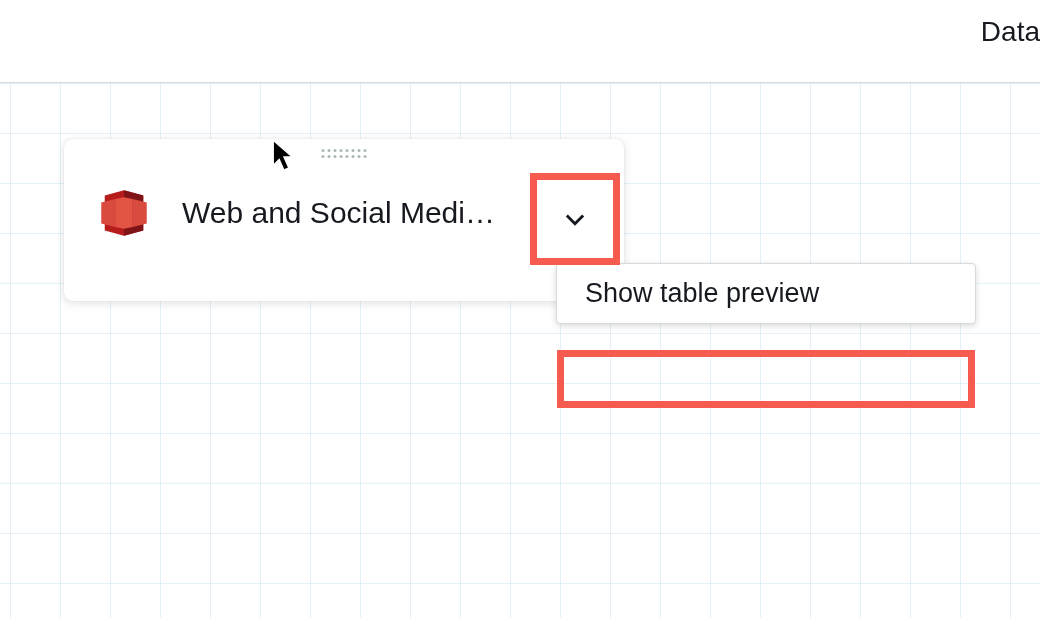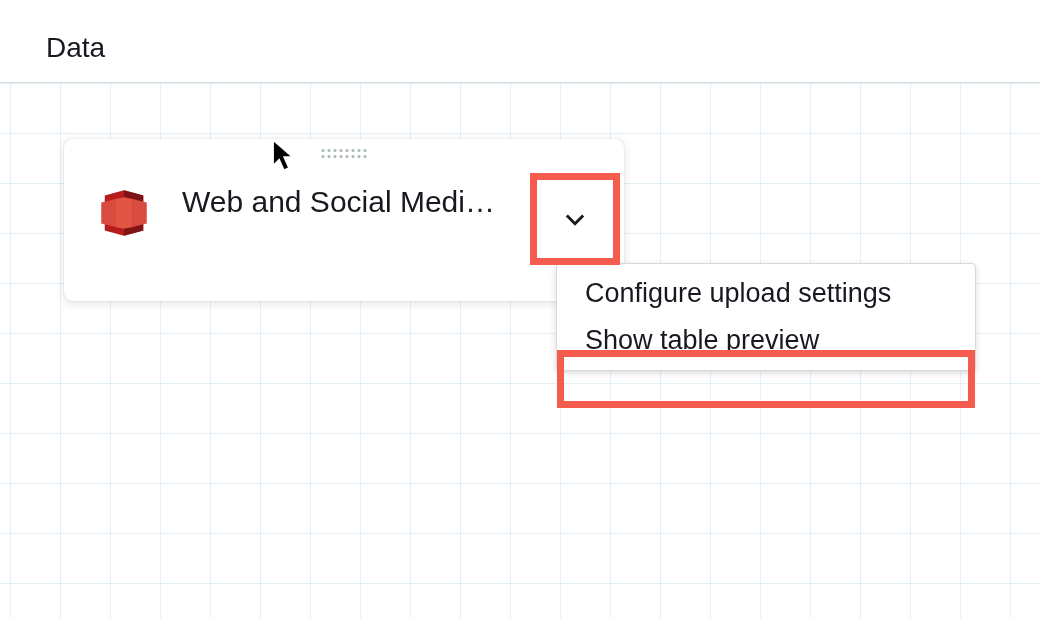--- a/index.html
+++ b/index.html
@@ -11,21 +11,22 @@
       background: #fff;
       position: relative;
     }
     
     .topbar {
       height: 83px;
       border-bottom: 1px solid #d5dbdb;
       padding-left: 46px;
       display: flex;
       align-items: flex-start;
-      padding-top: 32px;
+      padding-top: 16px;
+      justify-content: flex-end;
     }
     .topbar-title {
       font-size: 28px;
       color: #16191f;
       font-weight: 400;
     }
     
     .canvas {
       position: absolute;
       top: 83px;
@@ -64,21 +65,21 @@
       width: 3px; height: 3px;
       background: #aab7b8;
       border-radius: 50%;
     }
     .node-body {
       position: absolute;
       top: 46px;
       left: 32px;
       right: 20px;
       display: flex;
-      align-items: flex-start;
+      align-items: center;
     }
     .s3-icon {
       width: 56px; height: 56px;
       flex-shrink: 0;
       margin-right: 30px;
     }
     .node-title {
       font-size: 30px;
       color: #16191f;
       white-space: nowrap;
@@ -191,21 +192,20 @@
 
   <div class="dropdown-btn">
     <div class="chevron">
       <svg viewBox="0 0 24 24" width="28" height="28">
           <polyline points="5 9 12 16 19 9"></polyline>
         </svg>
     </div>
   </div>
 
   <div class="menu">
-    <div class="menu-item">Configure upload settings</div>
     <div class="menu-item">Show table preview</div>
   </div>
 
   <div class="highlight hl-dropdown"></div>
   <div class="highlight hl-preview"></div>
 
   <div class="cursor">
     <svg viewBox="0 0 20 28">
       <polygon points="1,1 1,22 6,17 10,26 14,24 10,15 17,15" fill="#000" stroke="#fff" stroke-width="1.2"></polygon>
     </svg>

